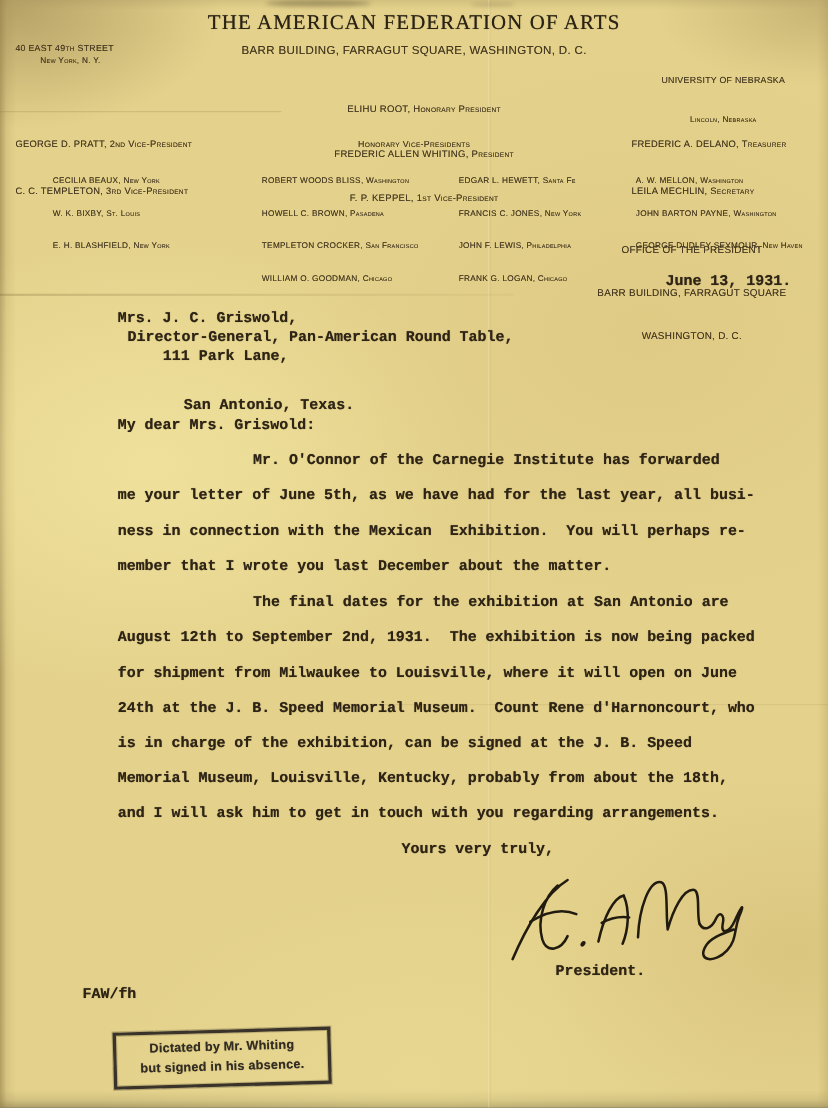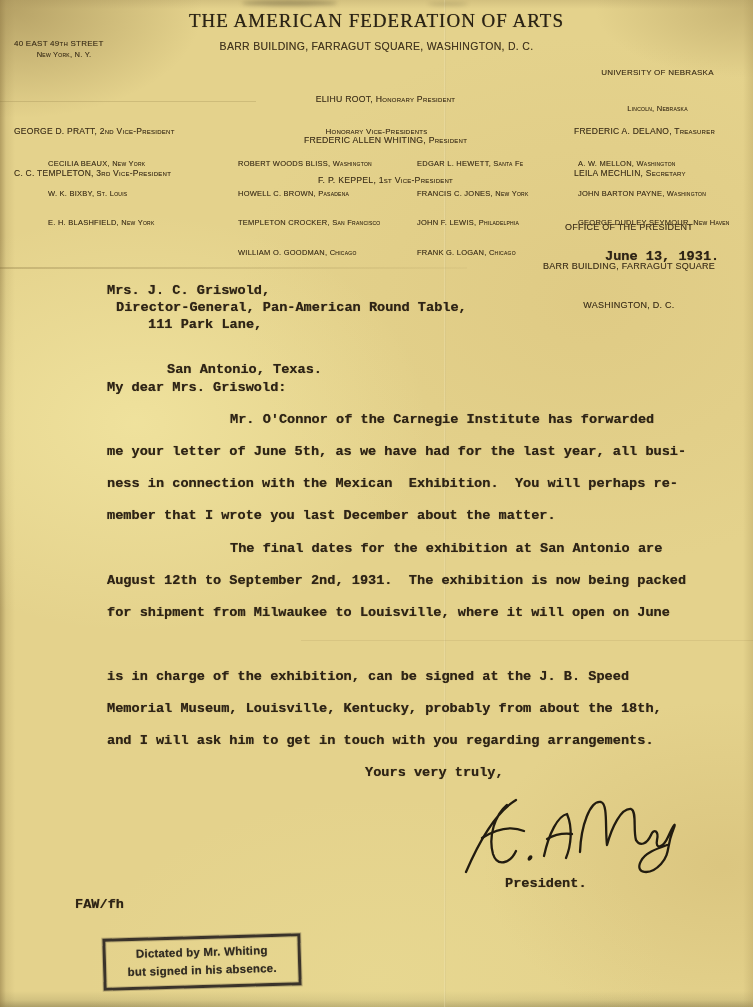--- a/index.html
+++ b/index.html
@@ -145,20 +145,21 @@
 
   <div class="tw" style="left:107px;top:380px;">My dear Mrs. Griswold:</div>
 
   <div class="tw bl ind" style="top:412px;">Mr. O'Connor of the Carnegie Institute has forwarded</div>
   <div class="tw bl" style="top:444px;">me your letter of June 5th, as we have had for the last year, all busi-</div>
   <div class="tw bl" style="top:476px;">ness in connection with the Mexican  Exhibition.  You will perhaps re-</div>
   <div class="tw bl" style="top:508px;">member that I wrote you last December about the matter.</div>
   <div class="tw bl ind" style="top:541px;">The final dates for the exhibition at San Antonio are</div>
   <div class="tw bl" style="top:573px;">August 12th to September 2nd, 1931.  The exhibition is now being packed</div>
   <div class="tw bl" style="top:605px;">for shipment from Milwaukee to Louisville, where it will open on June</div>
+  <div class="tw bl" style="top:637px;">24th at the J. B. Speed Memorial Museum.  Count Rene d'Harnoncourt, who</div>
   <div class="tw bl" style="top:669px;">is in charge of the exhibition, can be signed at the J. B. Speed</div>
   <div class="tw bl" style="top:701px;">Memorial Museum, Louisville, Kentucky, probably from about the 18th,</div>
   <div class="tw bl" style="top:733px;">and I will ask him to get in touch with you regarding arrangements.</div>
 
   <div class="tw" style="left:365px;top:765px;">Yours very truly,</div>
 
   <svg class="abs sig" viewBox="0 0 232 100" role="img" aria-label="F. A. Whiting">
     <path d="M14,84 C26,56 44,24 64,12 M55,17 C43,27 36,48 41,66 C45,79 58,76 64,63"></path>
     <path d="M30,50 C46,40 60,38 72,43"></path>
     <path d="M77,70 C78,68 80,68 79,70 C78,72 76,72 77,70"></path>

